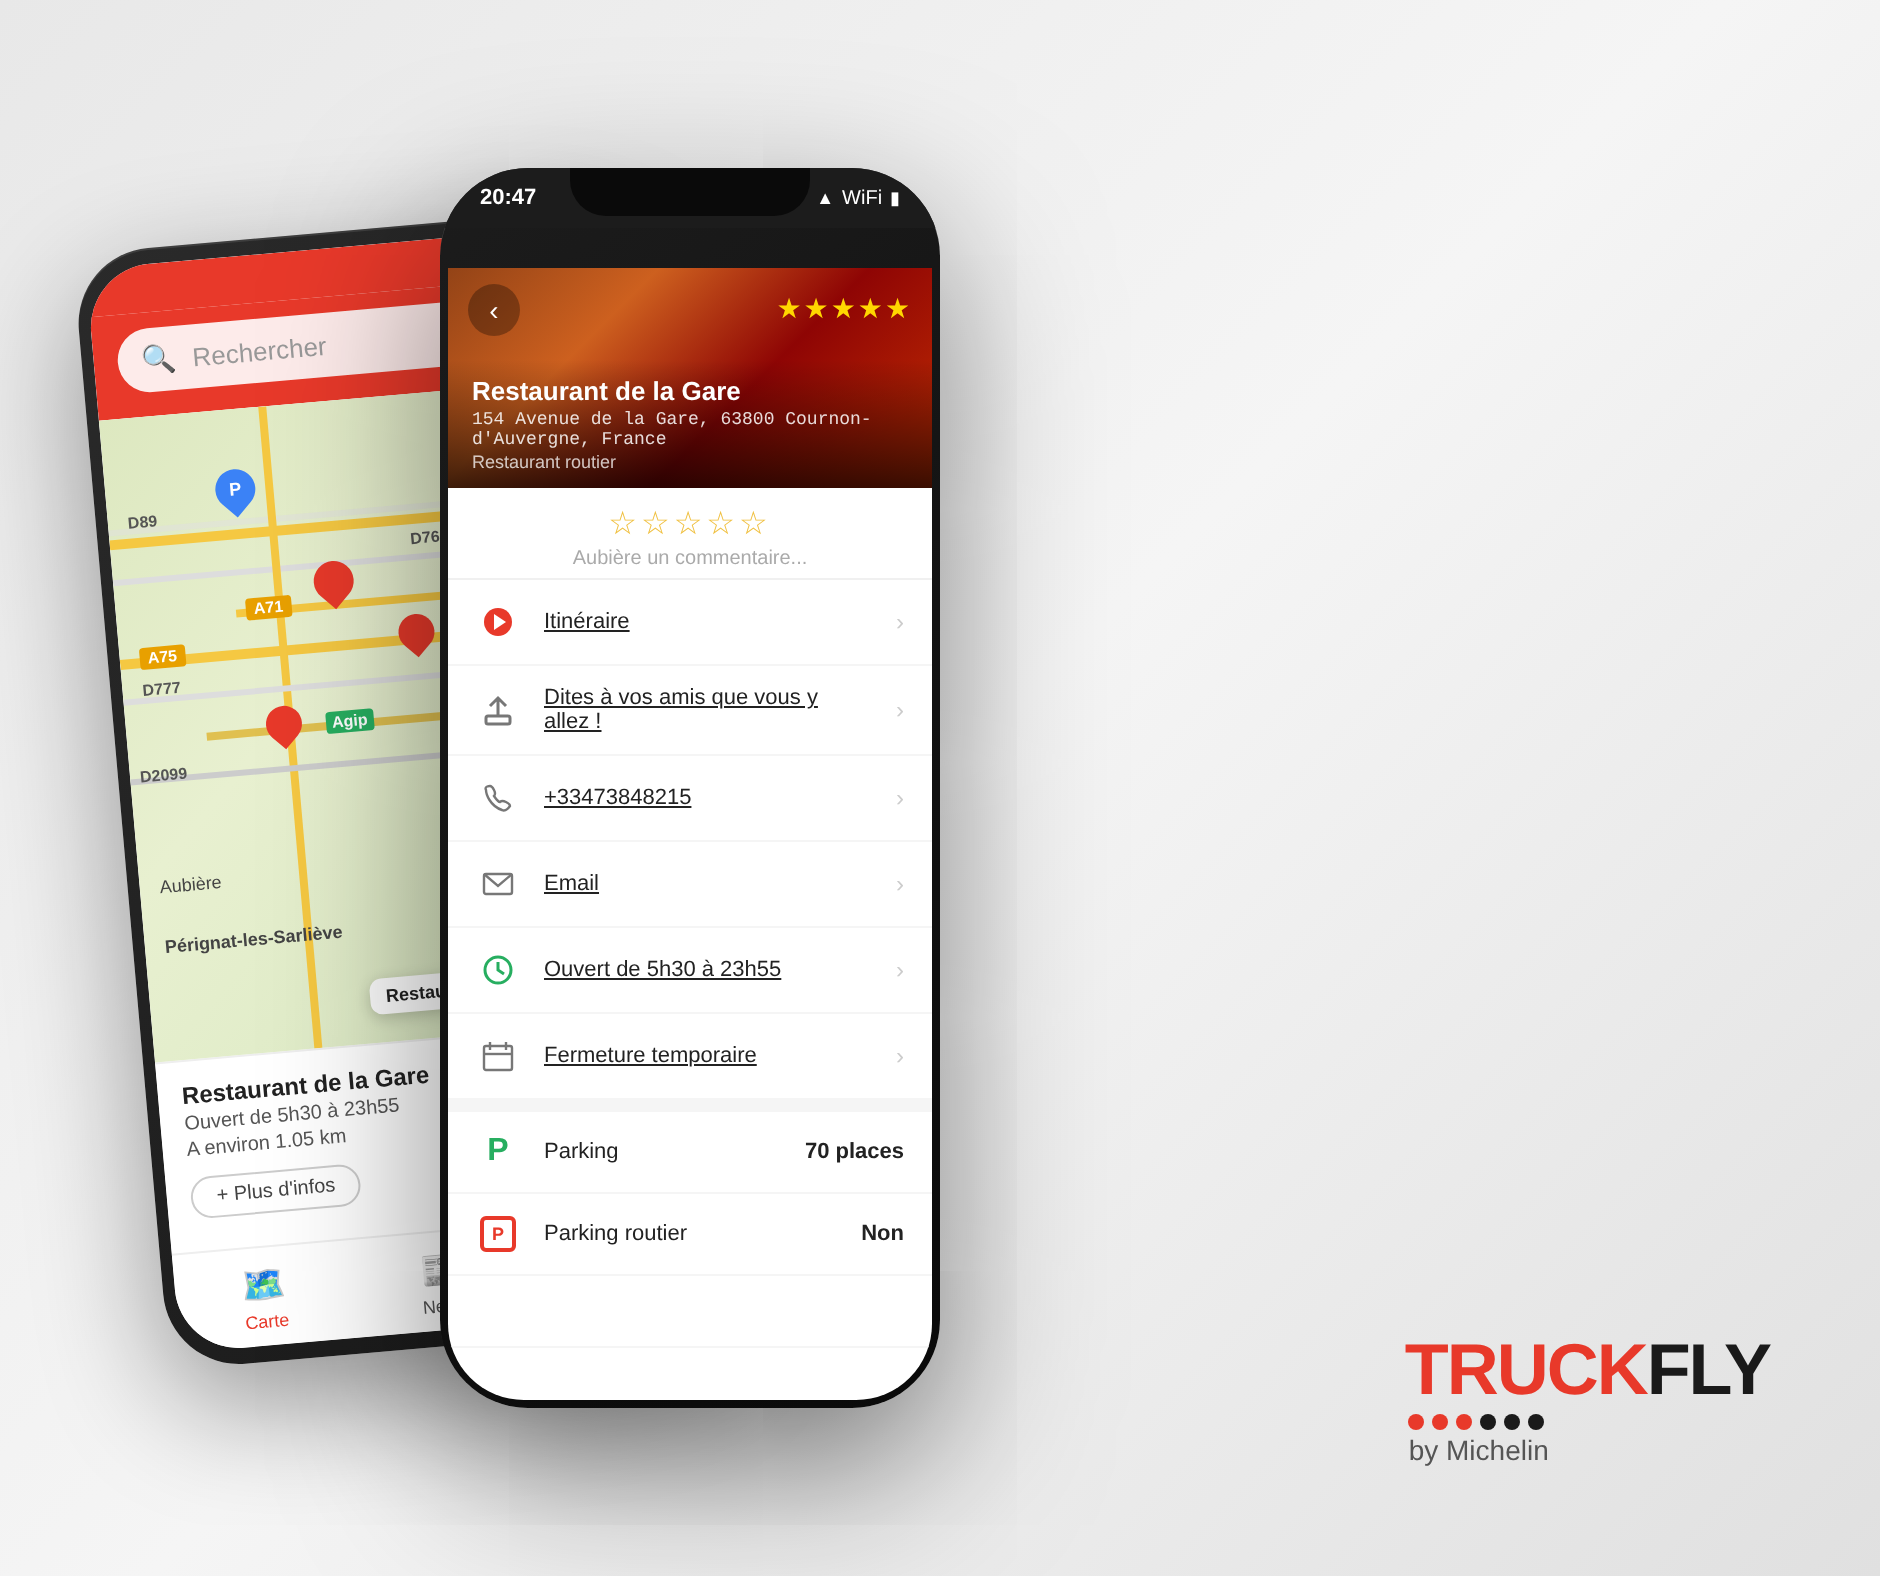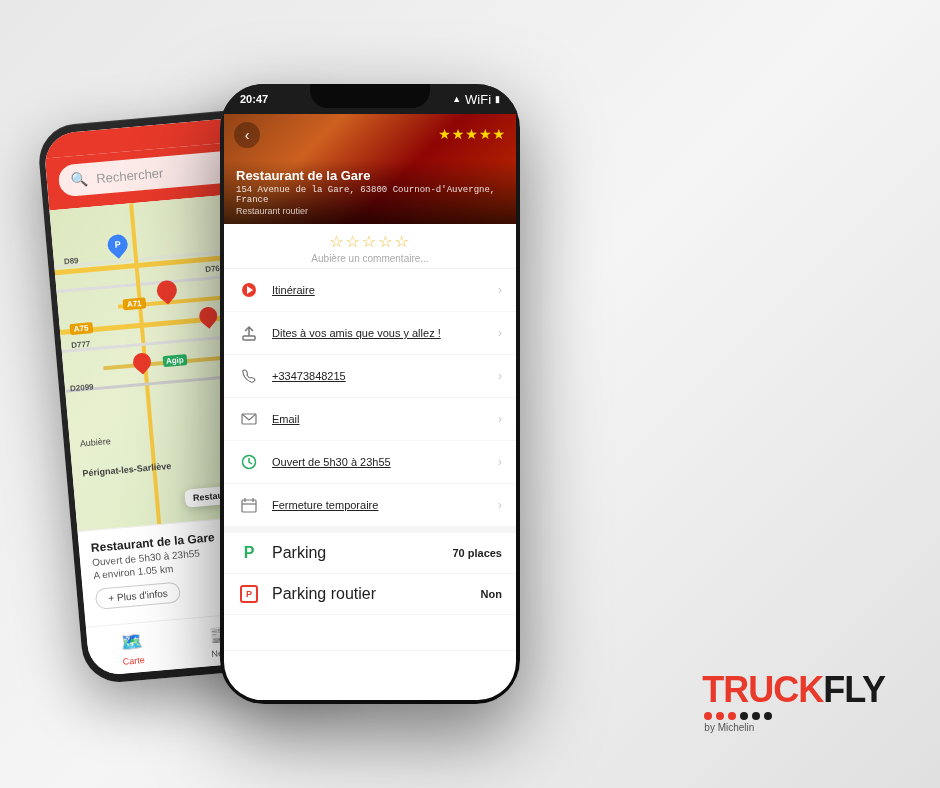--- a/index.html
+++ b/index.html
@@ -49,21 +49,21 @@
       padding-left: 2px;
     }
     .brand-dot {
       width: 8px;
       height: 8px;
       border-radius: 50%;
       background: #e8392a;
     }
     .brand-dot.dark { background: #1a1a1a; }
     .brand-michelin {
-      font-size: 10px;
+      font-size: 14px;
       color: #555;
       margin-top: 2px;
       padding-left: 2px;
       text-align: right;
     }
 
     
     .phone-back {
       position: absolute;
       left: 60px;
@@ -188,29 +188,30 @@
     }
     .nav-item.active .nav-icon { color: #e8392a; }
     .nav-item.active .nav-label { color: #e8392a; }
 
     
     .phone-front {
       position: absolute;
       left: 220px;
       top: 50%;
       transform: translateY(-50%);
-      width: 300px;
+      width: 250px;
       height: 620px;
       background: linear-gradient(145deg, #1c1c1c, #0a0a0a);
       border-radius: 44px;
       box-shadow: 0 30px 80px rgba(0,0,0,0.5), inset 0 1px 0 rgba(255,255,255,0.15);
       display: flex;
       flex-direction: column;
       overflow: hidden;
       z-index: 2;
+      gap: 20px;
     }
     .iphone-notch-area {
       height: 30px;
       background: #1c1c1c;
       display: flex;
       align-items: center;
       justify-content: space-between;
       padding: 0 20px;
       flex-shrink: 0;
       position: relative;
@@ -395,21 +396,21 @@
       border: 2px solid #e8392a;
       border-radius: 3px;
       width: 18px;
       height: 18px;
       display: flex;
       align-items: center;
       justify-content: center;
     }
     .parking-label {
       flex: 1;
-      font-size: 16px;
+      font-size: 11px;
       color: #222;
     }
     .parking-value {
       font-size: 11px;
       font-weight: 700;
       color: #222;
     }
   </style>
 </head>
 <body>
@@ -492,21 +493,21 @@
     </div>
   </div>
 
   <div class="phone-front">
 
     <div class="iphone-notch-area">
       <span class="iphone-time">20:47</span>
       <div class="iphone-notch"></div>
       <div class="iphone-status-icons">
         <span style="font-size:9px;color:white;">▲</span>
-        <span style="font-size:13px;color:white;">WiFi</span>
+        <span style="font-size:10px;color:white;">WiFi</span>
         <span style="font-size:9px;color:white;">▮</span>
       </div>
     </div>
 
     <div class="iphone-screen">
 
       <div class="detail-header">
         <div class="detail-header-img"></div>
         <div class="detail-back-btn">
           <span>‹</span>

